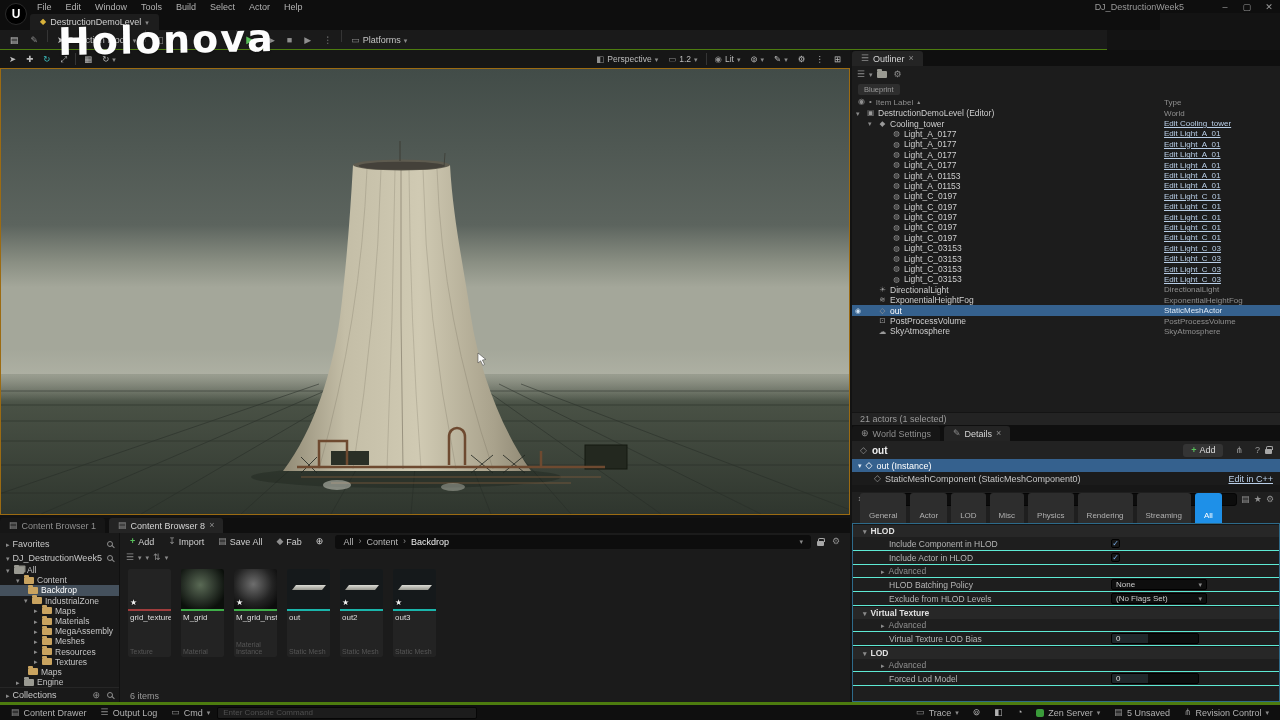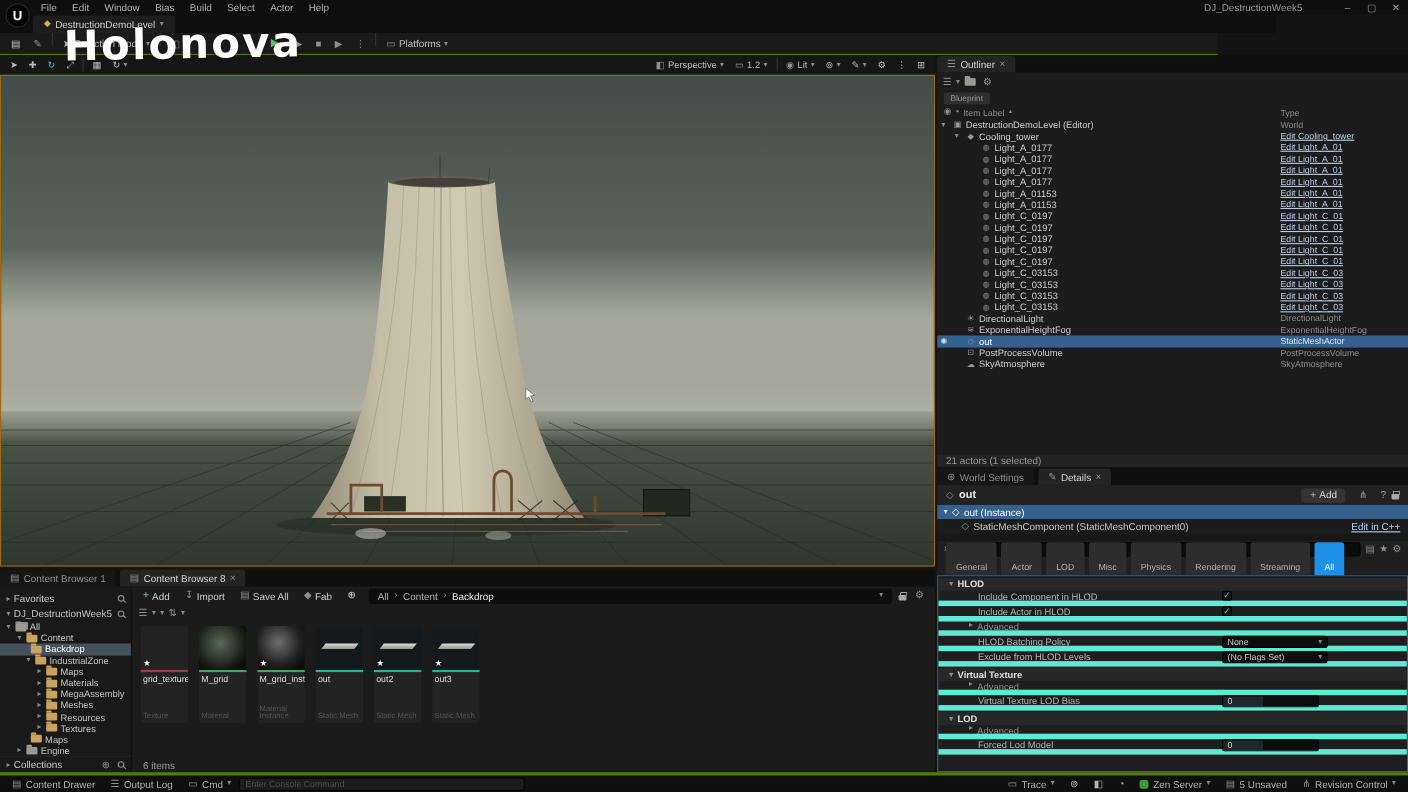--- a/index.html
+++ b/index.html
@@ -94,21 +94,21 @@
 .comprow{height:13px;display:flex;align-items:center;gap:4px;padding:0 6px 0 22px;background:#1b1b1b;color:#c5c5c5;position:relative}
 .cpp{position:absolute;right:7px;color:#b9cfe8;text-decoration:underline}
 .dgap{height:7px;background:#171717}
 .dsearch{height:15px;display:flex;align-items:center;gap:4px;padding:0 6px;background:#1f1f1f}
 .dsearch .xi{color:#9a9a9a;font-size:9px}
 .cattabs{height:16px;display:flex;align-items:center;gap:4px;padding:0 8px;background:#1f1f1f}
 .cattab{padding:18px 9px;background:#2d2d2d;border-radius:3px;color:#b0b0b0;font-size:8px}
 .cattab.active{background:#1e90e8;color:#fff}
 #props{flex:1;border:1px solid #2d6a8a;border-bottom:1px solid #2d6a8a;overflow:hidden;background:#1e1e1e}
 .sechead{height:13px;background:#272727;display:flex;align-items:center;gap:4px;padding-left:10px;color:#e0e0e0;font-weight:bold;font-size:8.5px;border-top:1px solid #151515}
-.prow{height:14px;display:flex;padding-left:36px;position:relative;color:#b5b5b5;font-size:8.5px;border-bottom:5px solid #5eead4}
+.prow{height:14px;display:flex;align-items:center;padding-left:36px;position:relative;color:#b5b5b5;font-size:8.5px;border-bottom:1px solid #5eead4}
 .prow.adv{color:#8f8f8f;height:13px;padding-left:28px}
 .pctrl{position:absolute;left:258px;display:flex;align-items:center}
 .chk{width:9px;height:9px;background:#161616;border:1px solid #000;border-radius:2px;display:flex;align-items:center;justify-content:center;color:#79aee8;font-size:8px}
 .drop{width:96px;height:11px;background:#0e0e0e;border:1px solid #000;border-radius:2px;display:flex;align-items:center;padding:0 4px;color:#ccc;font-size:8px}
 .drop .caret{margin-left:auto}
 .num{width:88px;height:11px;background:linear-gradient(90deg,#20262a 0 42%,#0c0c0c 42%);border:1px solid #000;border-radius:2px;color:#ddd;padding:0 4px;display:flex;align-items:center;font-size:8px}
 
 #cbrowser{left:0;top:518px;width:850px;height:184px;background:#1b1b1b;display:flex;flex-direction:column}
 #cbody{flex:1;display:flex}
 #cside{width:120px;background:#191919;border-right:1px solid #101010;display:flex;flex-direction:column;padding-top:4px}
@@ -150,21 +150,21 @@
 </style>
 </head>
 <body>
 
 <div id="uelogo">U</div>
 
 <div id="titlebar" class="abs">
   <span class="m">File</span>
   <span class="m">Edit</span>
   <span class="m">Window</span>
-  <span class="m">Bias</span>
+  <span class="m">Tools</span>
   <span class="m">Build</span>
   <span class="m">Select</span>
   <span class="m">Actor</span>
   <span class="m">Help</span>
   <span id="wintitle">DJ_DestructionWeek5</span>
   <span class="winbtn">–</span>
   <span class="winbtn">▢</span>
   <span class="winbtn">✕</span>
 </div>
 

